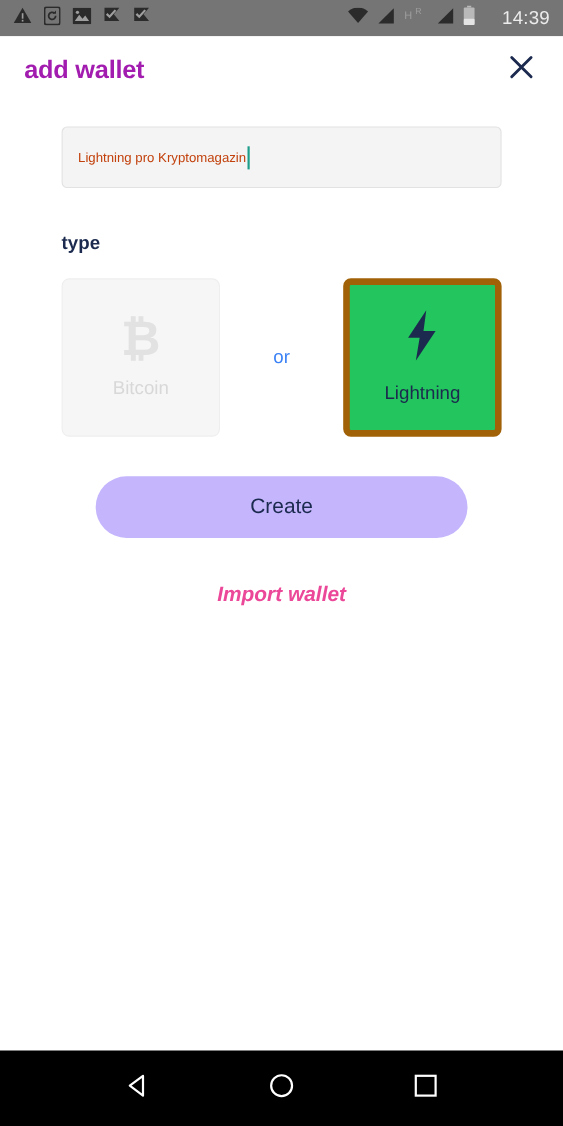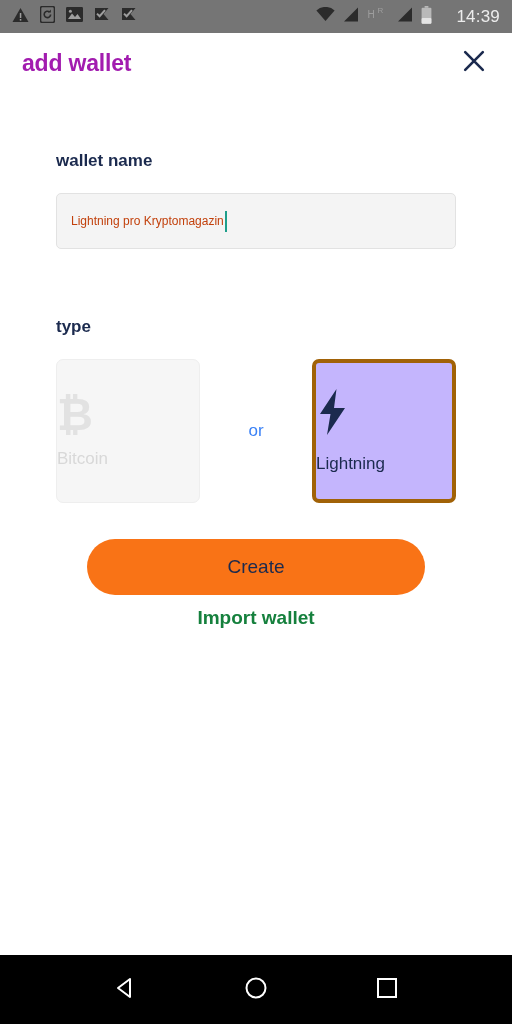--- a/index.html
+++ b/index.html
@@ -83,74 +83,75 @@
     font-size:12px; color:#c2410c;
     white-space:nowrap;
   }
   .caret {
     display:inline-block;
     width:2.5px; height:21px;
     background:#1e9e8a;
     margin-left:1px;
   }
 
-  .type-label { margin-top:68px; }
+  .type-label { margin-top:40px; }
 
   
   .type-row {
     margin-top:22px;
     display:flex; align-items:center;
     justify-content:space-between;
   }
   .type-card {
     width:144px; height:144px;
     border-radius:7px;
     display:flex; flex-direction:column;
-    align-items:flex-start; justify-content:center;
+    align-items:center; justify-content:center;
     gap:4px;
   }
   .type-card.disabled {
     background:#f6f6f6;
     border:1px solid #eeeeee;
     cursor:default;
   }
   .type-card.selected {
-    background:#c4b5fd;
-    border:4px solid #a16207;
+    background:#22c55e;
+    border:6px solid #a16207;
     cursor:pointer;
   }
   .type-glyph {
     font-size:44px; font-weight:bold; line-height:1;
     margin-bottom:8px;
   }
   .type-glyph.dim { color:#e2e2e2; }
   .type-name { font-size:17px; }
   .type-name.dim { color:#d8d8d8; }
   .type-name.on  { color:#1b2a4e; }
   .or-sep {
     font-size:17px; color:#3b82f6;
     padding:0 4px;
   }
 
   
   .create-btn {
     margin:36px auto 0;
     width:338px; height:56px;
-    background:#f97316;
+    background:#c4b5fd;
     border:none; border-radius:28px;
     display:flex; align-items:center; justify-content:center;
     cursor:pointer;
   }
   .create-label { font-size:19px; color:#1b2a4e; }
   .import-link {
-    margin-top:12px;
+    margin-top:41px;
     text-align:center;
     font-size:19px; font-weight:bold;
-    color:#15803d;
-    cursor:pointer;
+    color:#ec4899;
+    cursor:pointer;
+    font-style:italic;
   }
 
   
   .navbar {
     flex:0 0 69px; height:69px;
     background:#000000;
     display:flex; align-items:center; justify-content:space-around;
     padding:0 60px;
   }
   .nav-btn {
@@ -249,21 +250,20 @@
       <span>
         <svg width="22" height="22" viewBox="0 0 22 22">
           <path d="M2.2 2.2 L19.8 19.8 M19.8 2.2 L2.2 19.8" stroke="#1b2a4e" stroke-width="2.6" stroke-linecap="round"></path>
         </svg>
       </span>
     </div>
   </div>
 
   <div class="content">
 
-    <div class="field-label">wallet name</div>
 
     <div class="name-input">
       <span class="name-text">Lightning pro Kryptomagazin</span>
       <span class="caret"></span>
     </div>
 
     <div class="field-label type-label">type</div>
 
     <div class="type-row">
 

